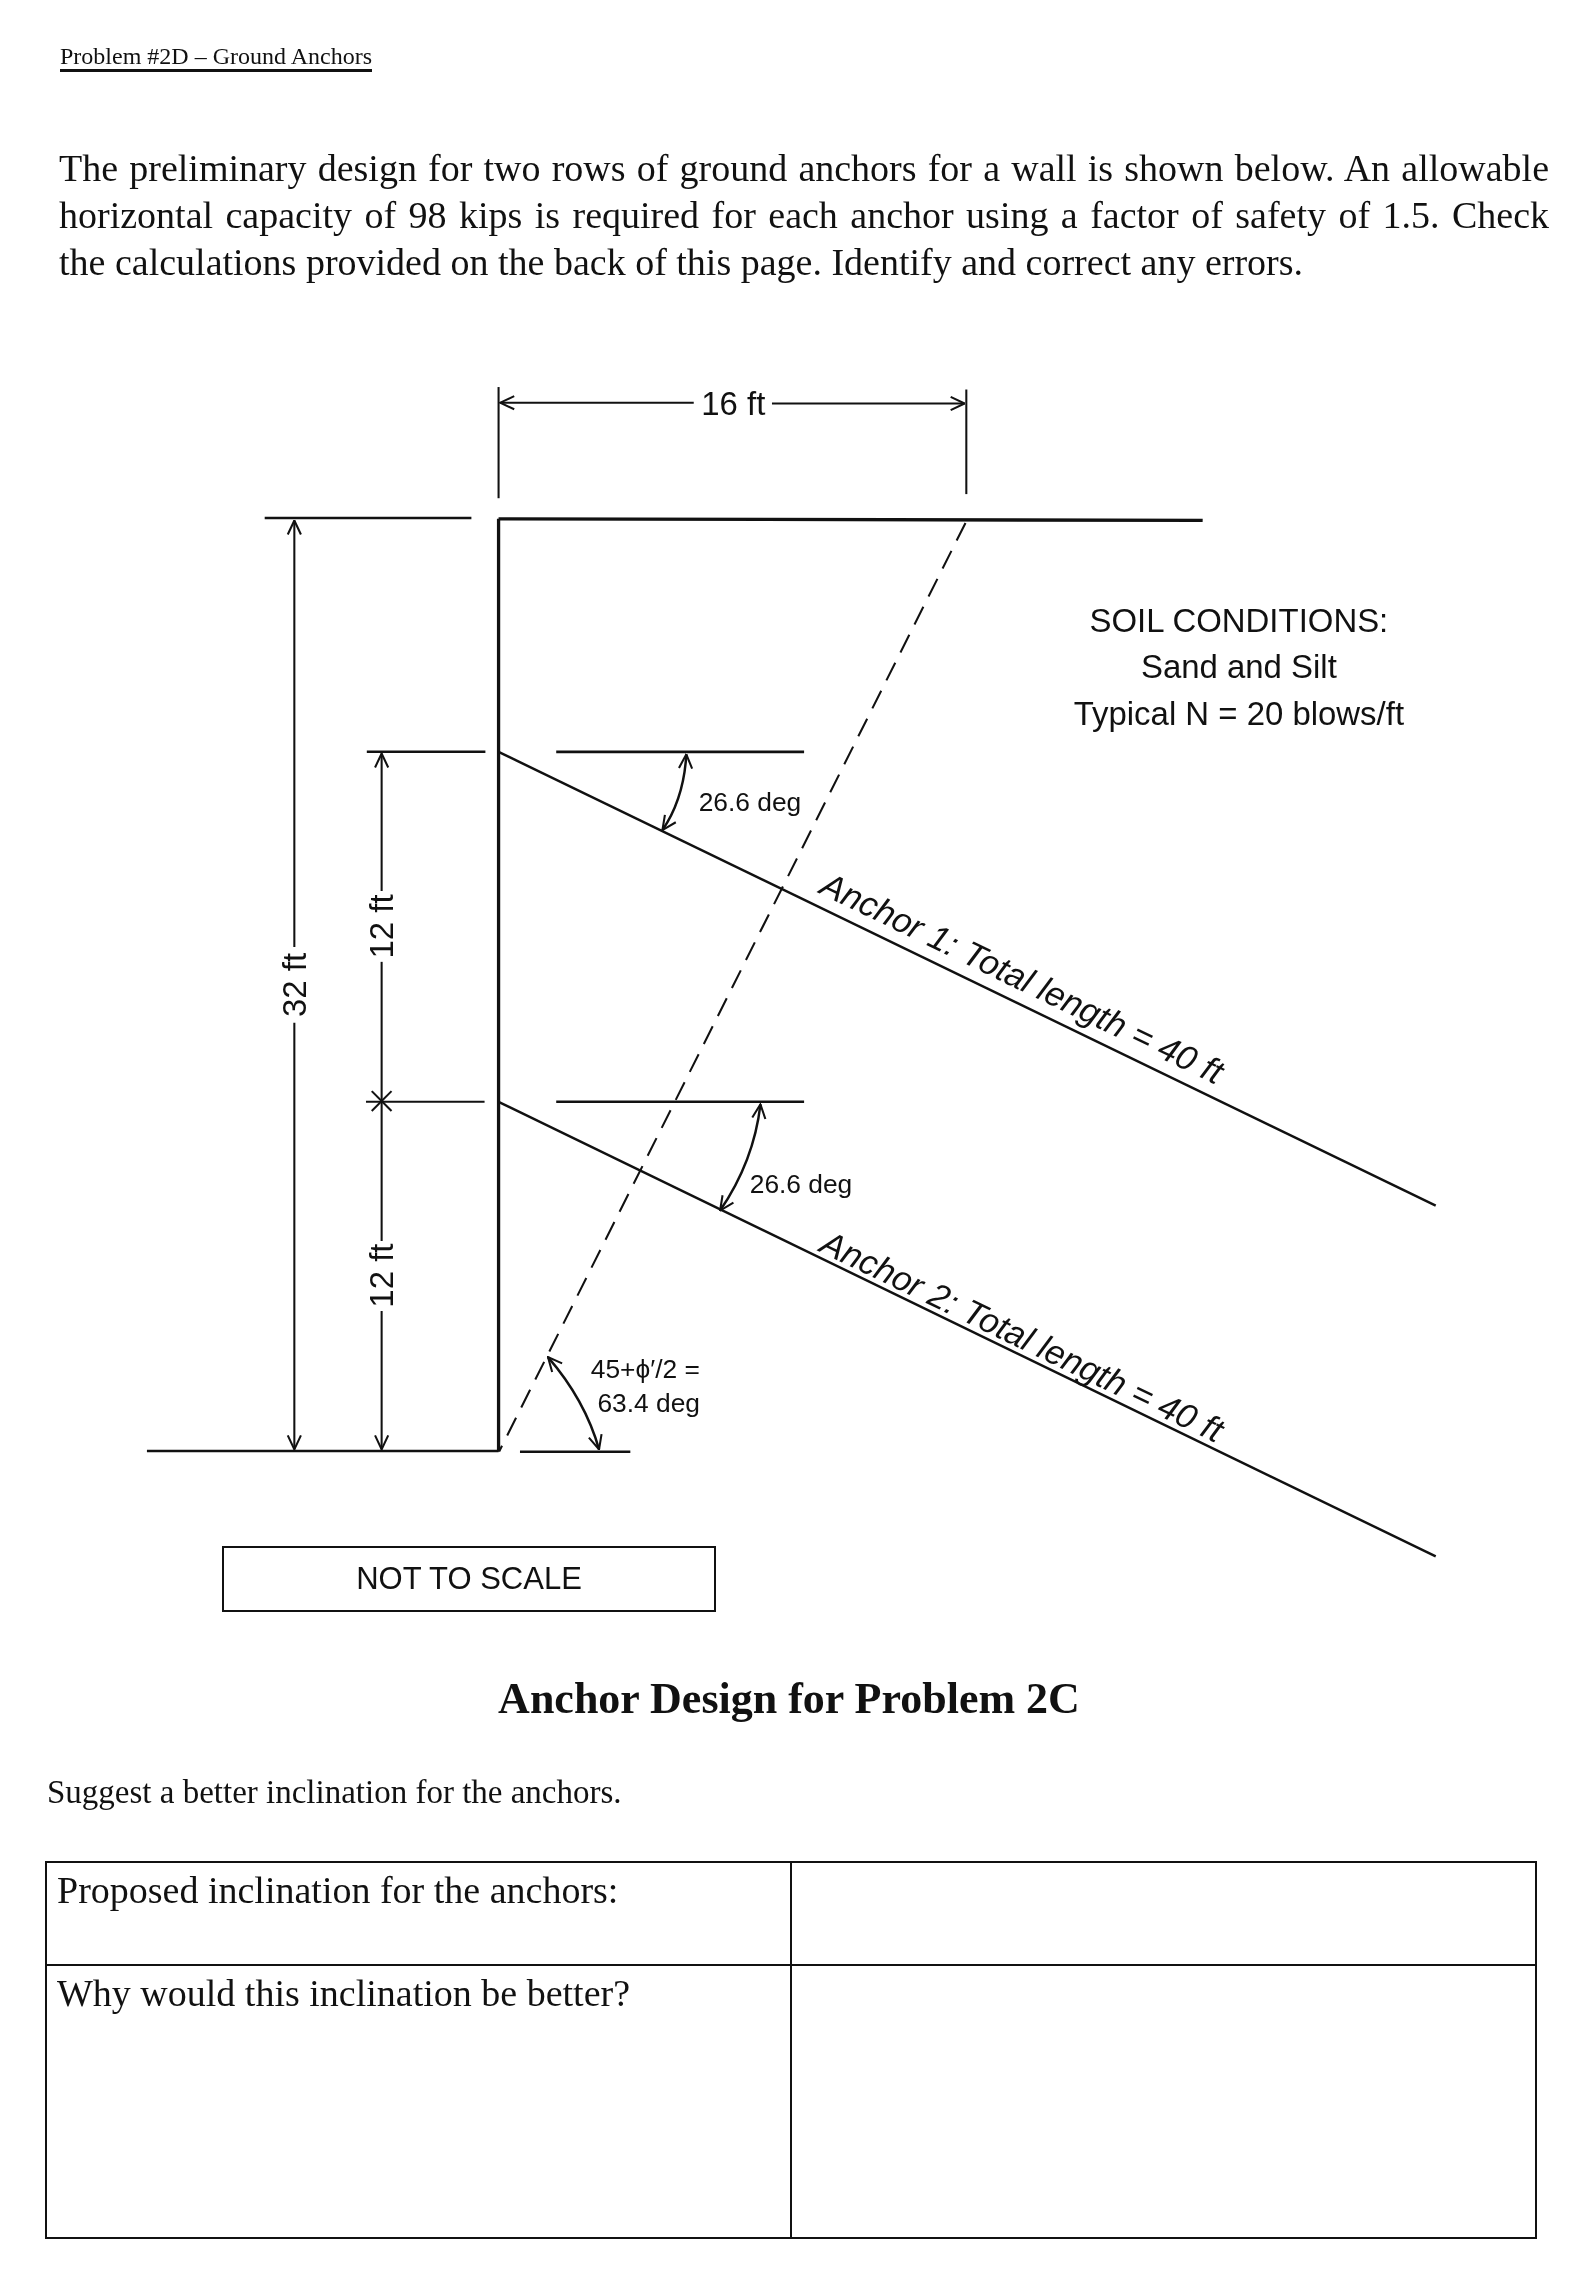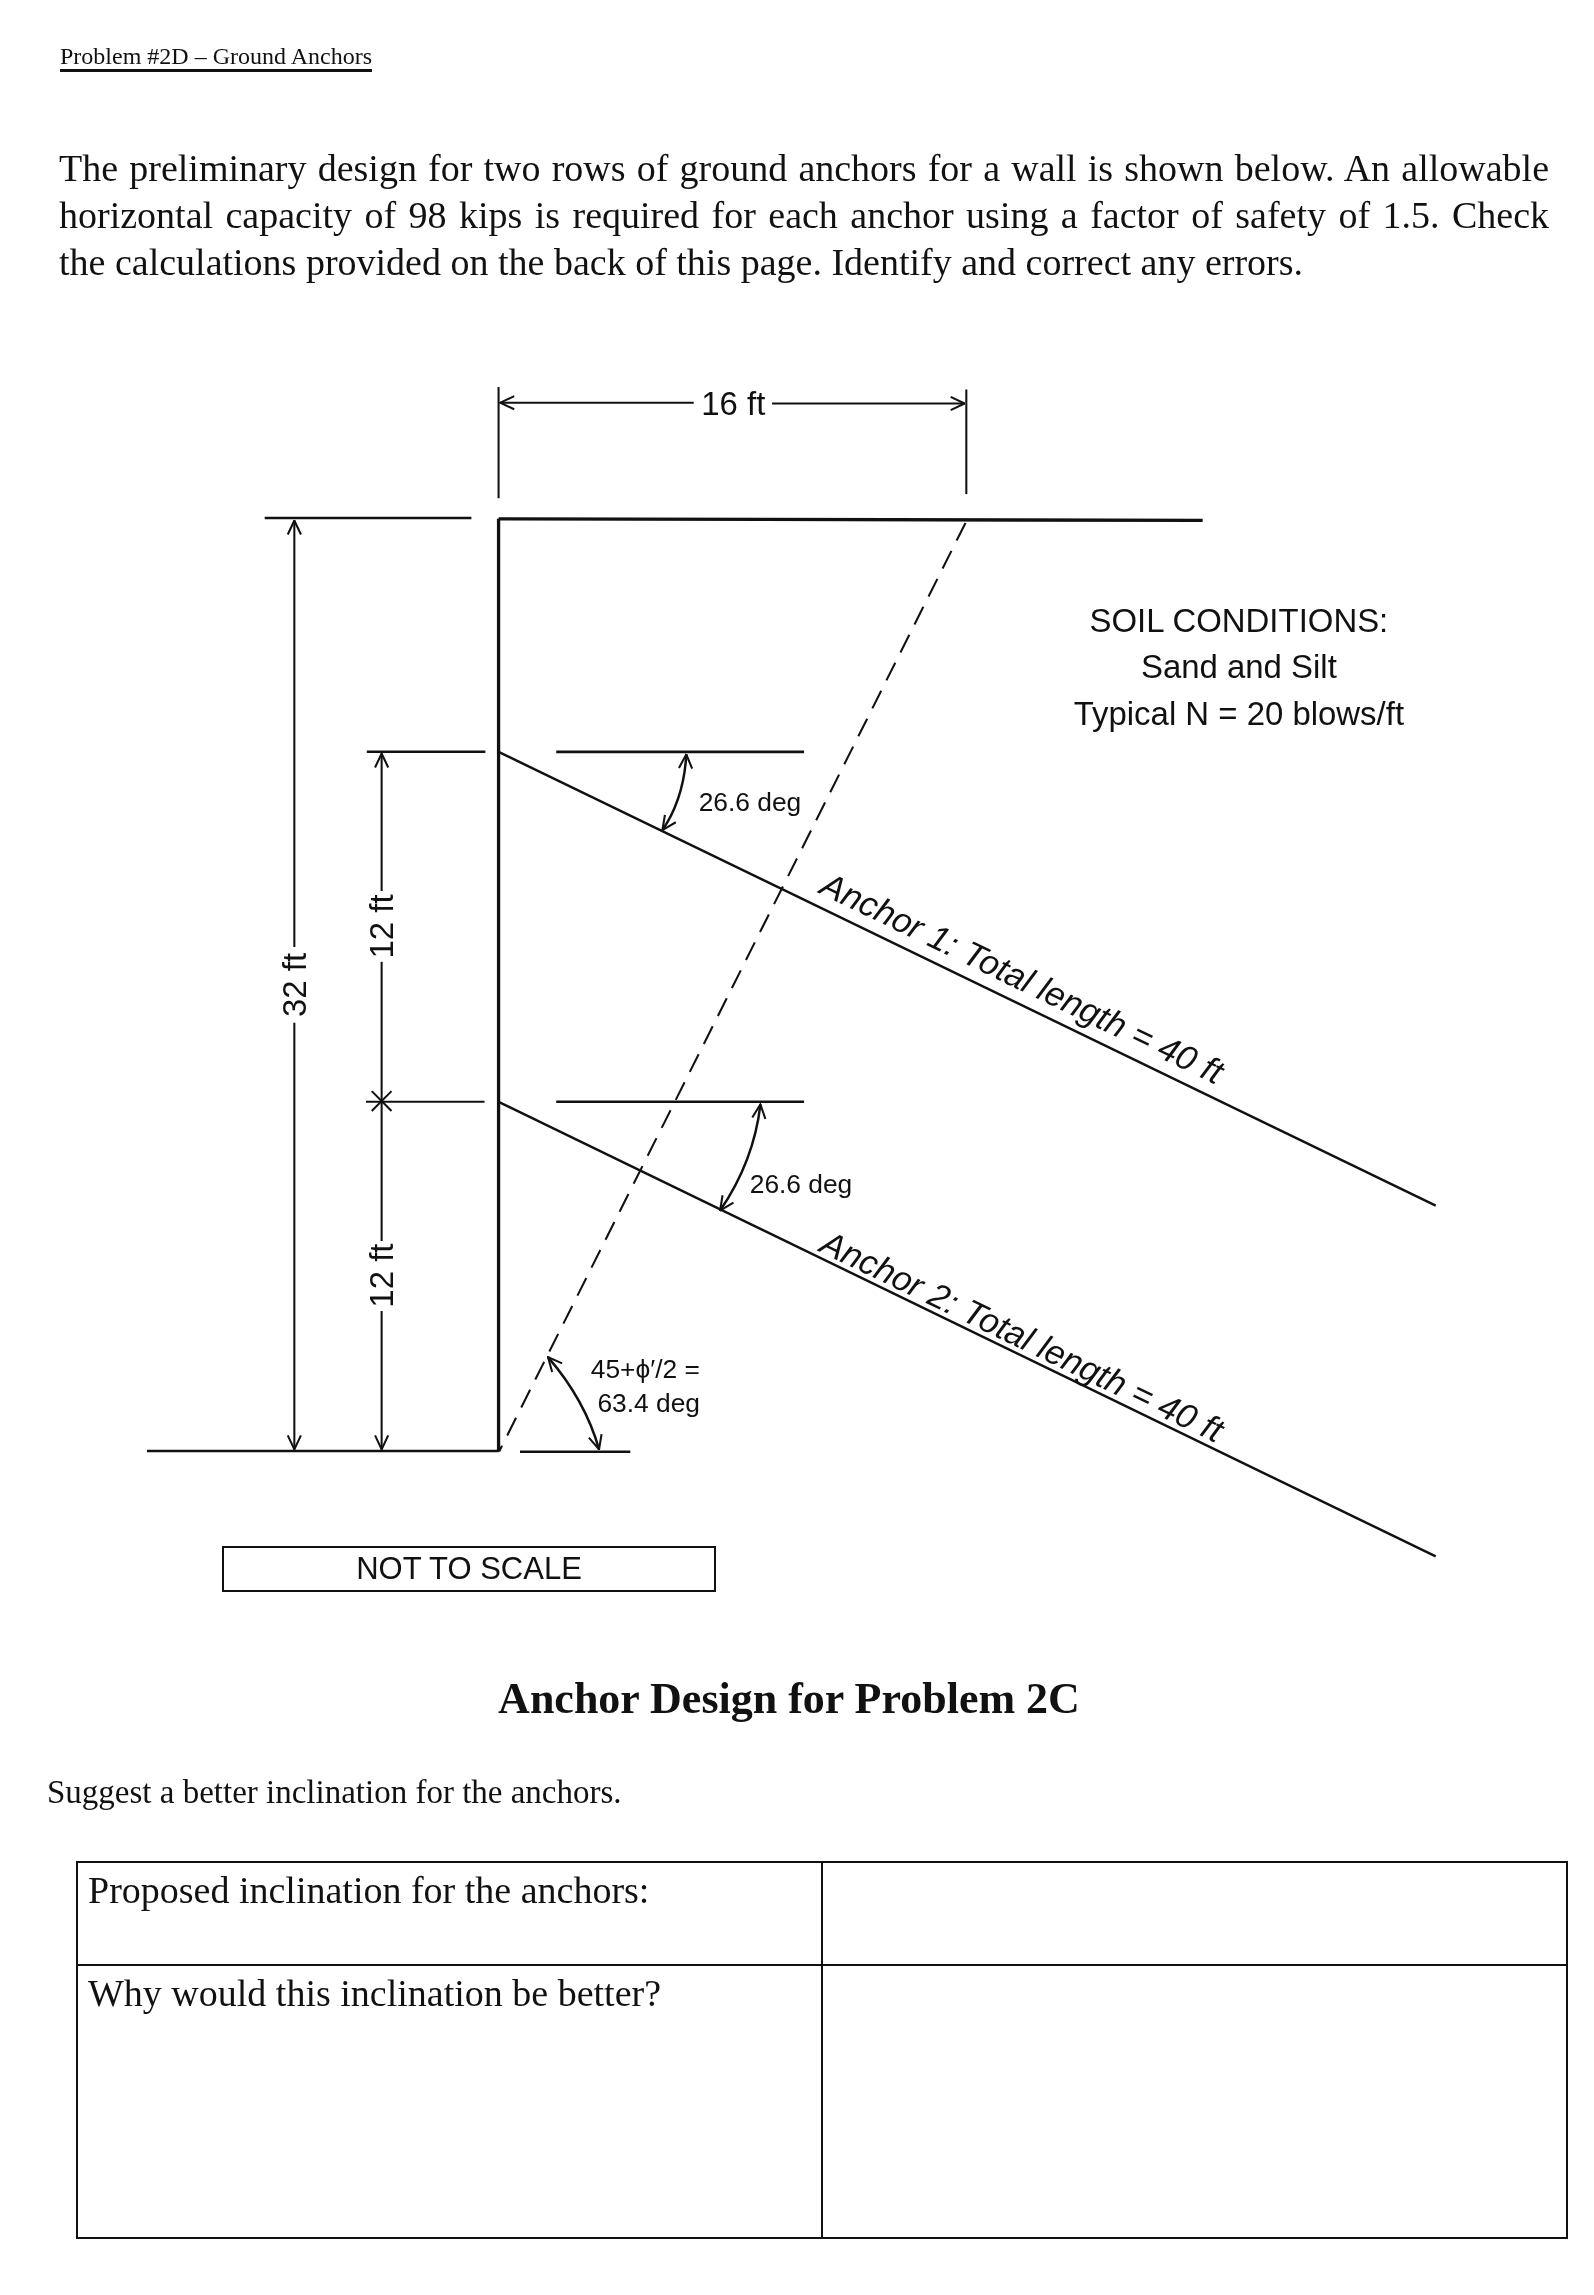--- a/index.html
+++ b/index.html
@@ -15,36 +15,36 @@
       position: absolute; left: 47px; top: 133px; width: 1490px;
       font-size: 38px; line-height: 47px; text-align: justify; margin: 12px;
     }
     #diagram { position: absolute; left: 0; top: 0; }
     #diagram text { fill: #111; }
     .dim-text { font-family: "Liberation Sans", "DejaVu Sans", sans-serif; font-size: 40px; }
     .small-text { font-family: "Liberation Sans", "DejaVu Sans", sans-serif; font-size: 32px; }
     .soil-text { font-family: "Liberation Sans", "DejaVu Sans", sans-serif; font-size: 40px; }
     .anchor-text { font-family: "Liberation Sans", "DejaVu Sans", sans-serif; font-size: 42px; font-style: italic; }
     #not-to-scale {
-      position: absolute; left: 222px; top: 1546px; width: 494px; height: 46px;
+      position: absolute; left: 222px; top: 1546px; width: 494px; height: 66px;
       border: 2.5px solid #111; box-sizing: border-box;
       display: flex; align-items: center; justify-content: center;
       font-size: 31px;
     }
     #caption {
       position: absolute; left: 0; width: 1578px; top: 1677px; text-align: center;
       font-size: 44px; font-weight: bold; line-height: 43px;
     }
     #suggest {
       position: absolute; left: 47px; top: 1771px;
       font-size: 33px; line-height: 43px;
     }
     #answer-table {
       position: absolute; left: 45px; top: 1861px; width: 1492px;
-      border-collapse: collapse; font-size: 38px; margin-left: 31px;
+      border-collapse: collapse; font-size: 38px;
     }
     #answer-table td {
       border: 2.1px solid #111; vertical-align: top; padding: 5px 10px; box-sizing: border-box;
     }
     #answer-table td.q { width: 745px; }
     #answer-table tr.r1 td { height: 103px; }
     #answer-table tr.r2 td { height: 273px; border-radius: 24px; }
     .answer-cell { cursor: text; }
   </style>
 </head>

